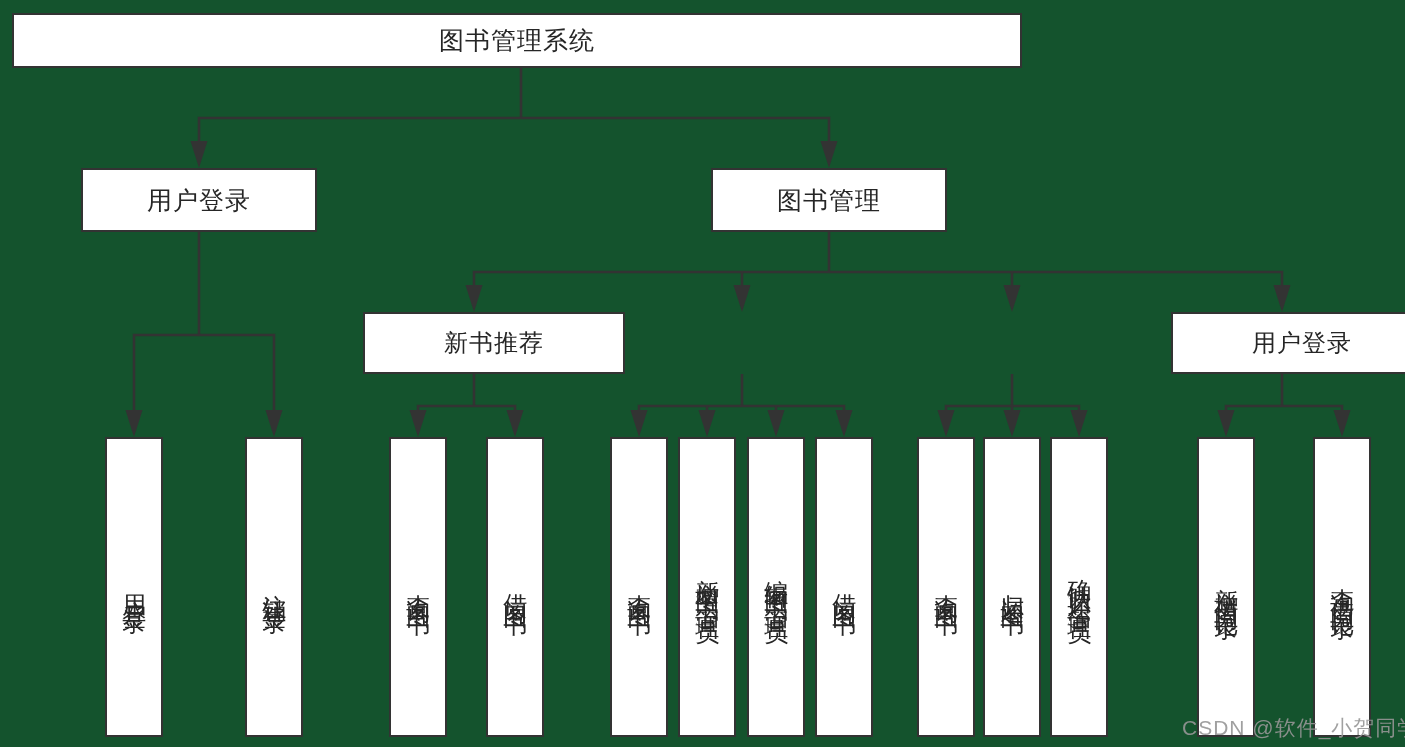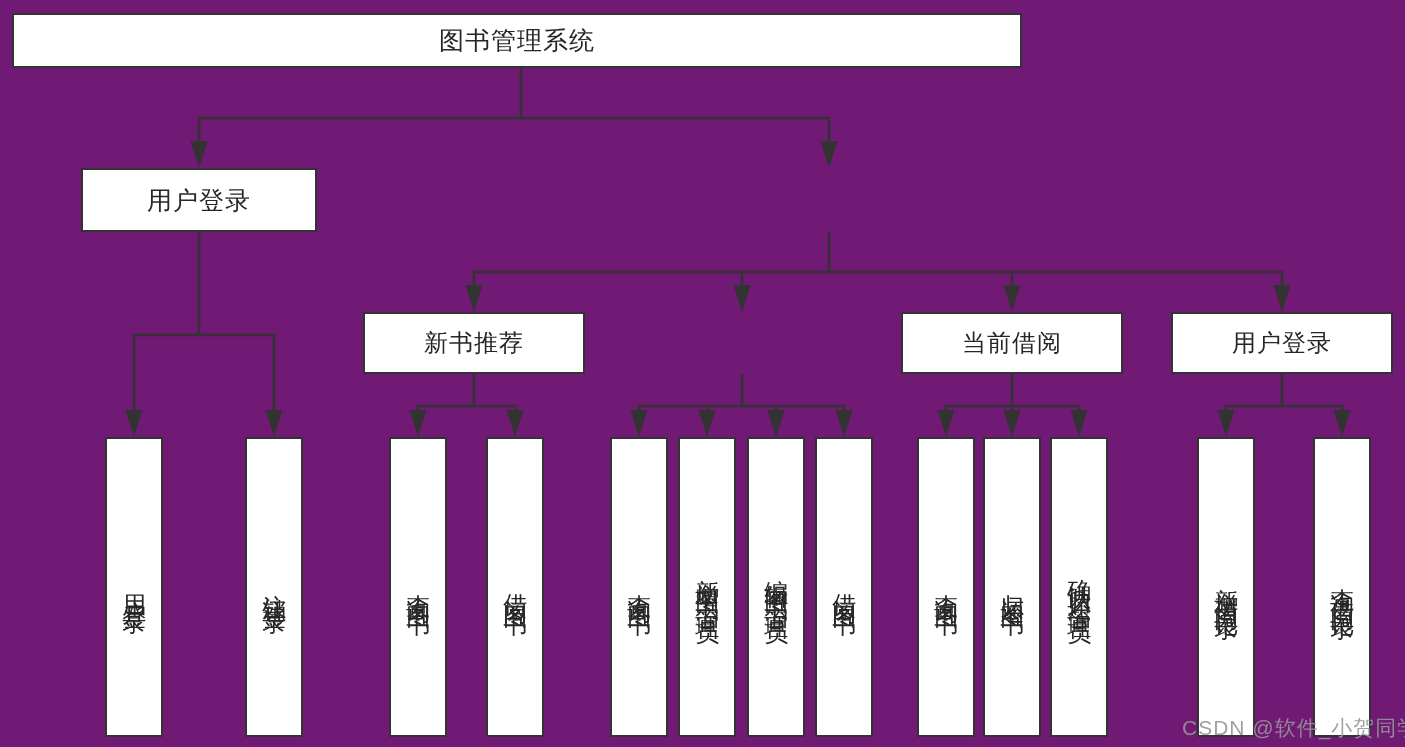--- a/index.html
+++ b/index.html
@@ -1,20 +1,20 @@
 <!DOCTYPE html>
 <html><head>
 <meta charset="utf-8">
 <style>
   html, body { margin: 0; padding: 0; background: #ffffff; }
   #canvas {
     position: relative;
     width: 1405px;
     height: 747px;
-    background: #701a75;
+    background: #14532d;
     font-family: "Liberation Sans", "DejaVu Sans", sans-serif;
     color: #262626;
     overflow: hidden;
   }
   #connectors {
     position: absolute;
     left: 0; top: 0;
     width: 1405px; height: 747px;
   }
   .node {
@@ -25,21 +25,21 @@
     display: flex;
     align-items: center;
     justify-content: center;
     font-size: 25px;
     letter-spacing: 1px;
     color: #262626;
     white-space: nowrap;
   }
   .node.root   { left: 12px;  top: 13px;  width: 1010px; height: 55px; }
   .node.lvl2   { top: 168px; width: 236px; height: 64px; }
-  .node.lvl3   { top: 312px; width: 222px; height: 62px; font-size: 24px; }
+  .node.lvl3   { top: 312px; width: 262px; height: 62px; font-size: 24px; }
   .node.leaf {
     top: 437px; width: 58px; height: 300px;
     writing-mode: vertical-rl;
     font-size: 24px;
     letter-spacing: 6px;
     line-height: 1.1;
   }
   .watermark {
     position: absolute;
     left: 1182px;
@@ -106,23 +106,23 @@
       <polygon points="1003.5,410 1020.5,410 1012,437"></polygon>
       <polygon points="1070.5,410 1087.5,410 1079,437"></polygon>
       <polygon points="1217.5,410 1234.5,410 1226,437"></polygon>
       <polygon points="1333.5,410 1350.5,410 1342,437"></polygon>
     </g>
   </svg>
 
   <div class="node root">图书管理系统</div>
 
   <div class="node lvl2" style="left:81px;">用户登录</div>
+  <div class="node lvl2" style="left:711px;">图书管理</div>
 
   <div class="node lvl3" style="left:363px;">新书推荐</div>
-  <div class="node lvl3" style="left:901px;">当前借阅</div>
   <div class="node lvl3" style="left:1171px;">用户登录</div>
 
   <div class="node leaf" style="left:105px;">用户登录</div>
   <div class="node leaf" style="left:245px;">注销登录</div>
 
   <div class="node leaf" style="left:389px;">查询图书</div>
   <div class="node leaf" style="left:486px;">借阅图书</div>
 
   <div class="node leaf" style="left:610px;">查询图书</div>
   <div class="node leaf" style="left:678px;">新增图书（管理员）</div>

